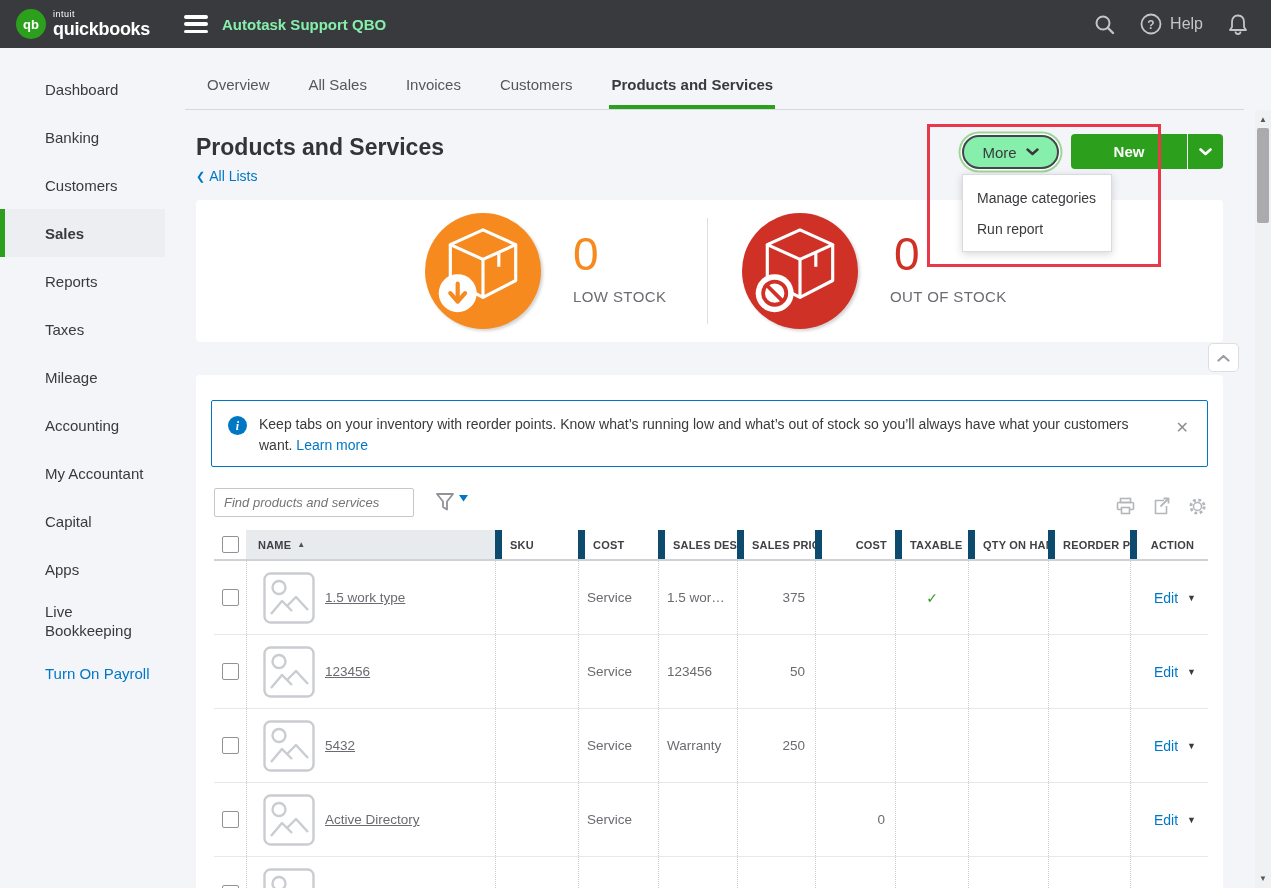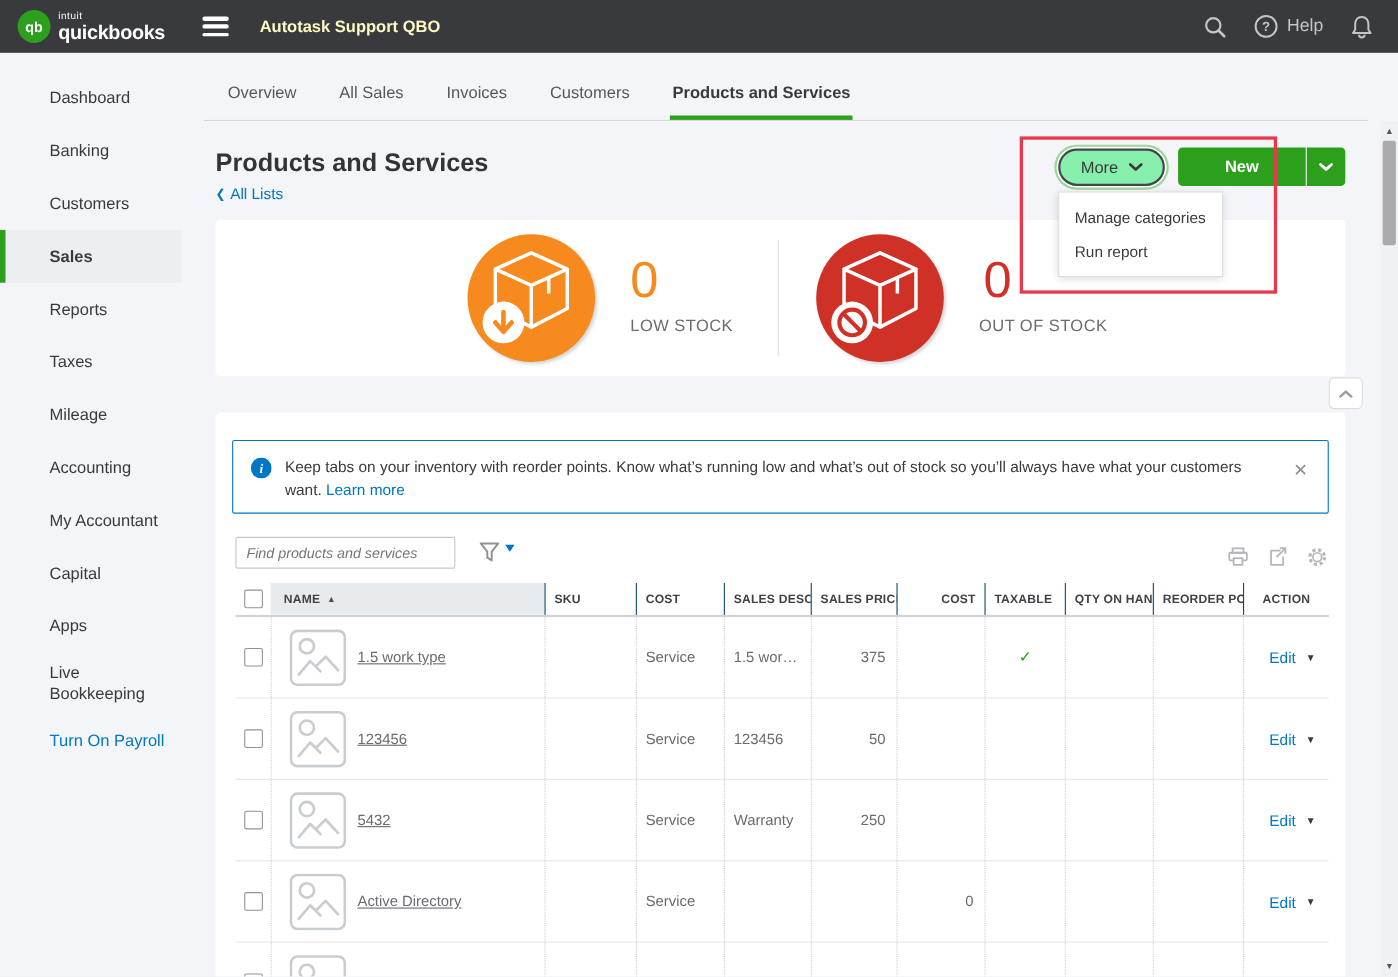--- a/index.html
+++ b/index.html
@@ -9,21 +9,21 @@
 
   
   .topbar { position:absolute; left:0; top:0; width:100%; height:48px; background:#393a3d; display:flex; align-items:center; z-index:50; }
   .logo-wrap { display:flex; align-items:center; margin-left:16px; }
   .logo-circle { width:30px; height:30px; border-radius:50%; background:#2ca01c; color:#fff; font-weight:bold; font-size:13px; display:flex; align-items:center; justify-content:center; }
   .brand-text { margin-left:7px; color:#fff; line-height:1; }
   .brand-top { font-size:9px; letter-spacing:.5px; display:block; margin-bottom:1px; }
   .brand-main { font-size:18px; font-weight:bold; letter-spacing:-.3px; }
   .hamburger { width:24px; height:18px; margin-left:34px; display:flex; flex-direction:column; justify-content:space-between; cursor:pointer; }
   .hamburger span { display:block; height:3.5px; background:#fff; border-radius:2px; }
-  .company { color:#fef9c3; font-weight:bold; font-size:15px; margin-left:28px; }
+  .company { color:#86efac; font-weight:bold; font-size:15px; margin-left:14px; }
   .topbar-right { margin-left:auto; display:flex; align-items:center; gap:24px; padding-right:22px; color:#c3c5c9; }
   .tb-icon { display:flex; align-items:center; gap:8px; font-size:16px; cursor:pointer; }
 
   
   .sidebar { position:absolute; left:0; top:48px; width:185px; bottom:0; background:#f4f5f8; padding-top:17px; z-index:10; }
   .side-item { height:48px; width:165px; display:flex; align-items:center; padding-left:45px; font-size:15px; color:#393a3d; cursor:pointer; }
   .side-item.active { background:#eceef1; border-left:5px solid #2ca01c; padding-left:40px; font-weight:bold; }
   .side-item.link { color:#0077c5; }
   .side-item.tall { height:56px; }
   .side-item .lbl { max-width:112px; line-height:19px; }
@@ -74,21 +74,21 @@
 
   .search-box { position:absolute; left:18px; top:113px; width:200px; height:29px; border:1px solid #c4c7cc; border-radius:2px; background:#fff; font-style:italic; font-size:13px; color:#9b9ea3; padding:0 9px; font-family:"Liberation Sans",sans-serif; }
   .filter-wrap { position:absolute; left:237px; top:115px; display:flex; align-items:flex-start; gap:2px; cursor:pointer; }
   .tool-icons { position:absolute; right:16px; top:122px; display:flex; gap:17px; }
   .tool-icons > div { cursor:pointer; }
 
   .ptable { position:absolute; left:18px; top:155px; width:994px; }
   .trow { display:grid; grid-template-columns:32px 249px 83px 80px 79px 78px 80px 73px 80px 82px 78px; }
   .thead { height:31px; border-bottom:2px solid #cfd2d6; }
   .th { display:flex; align-items:center; font-size:11px; font-weight:bold; color:#404146; letter-spacing:.2px; overflow:hidden; white-space:nowrap; padding-left:8px; }
-  .th.sep { border-left:1px solid #0c4a6e; }
+  .th.sep { border-left:7px solid #0c4a6e; }
   .th-name { background:#e8ebee; padding-left:12px; gap:6px; }
   .th-right { justify-content:flex-end; padding-right:8px; padding-left:0; }
   .th-center { justify-content:center; padding-left:0; }
   .sort-caret { font-size:8px; color:#505156; }
   .body-row { height:74px; border-bottom:1px solid #e7e8eb; }
   .tc { display:flex; align-items:center; font-size:13.5px; color:#696b70; overflow:hidden; white-space:nowrap; }
   .tc + .tc { border-left:1px dotted #caccd0; }
   .cb-cell { justify-content:center; }
   .checkbox { width:17px; height:17px; border:1.5px solid #8f9297; border-radius:2px; background:#fff; cursor:pointer; }
   .name-cell { gap:10px; padding-left:16px;text-decoration:underline; }

